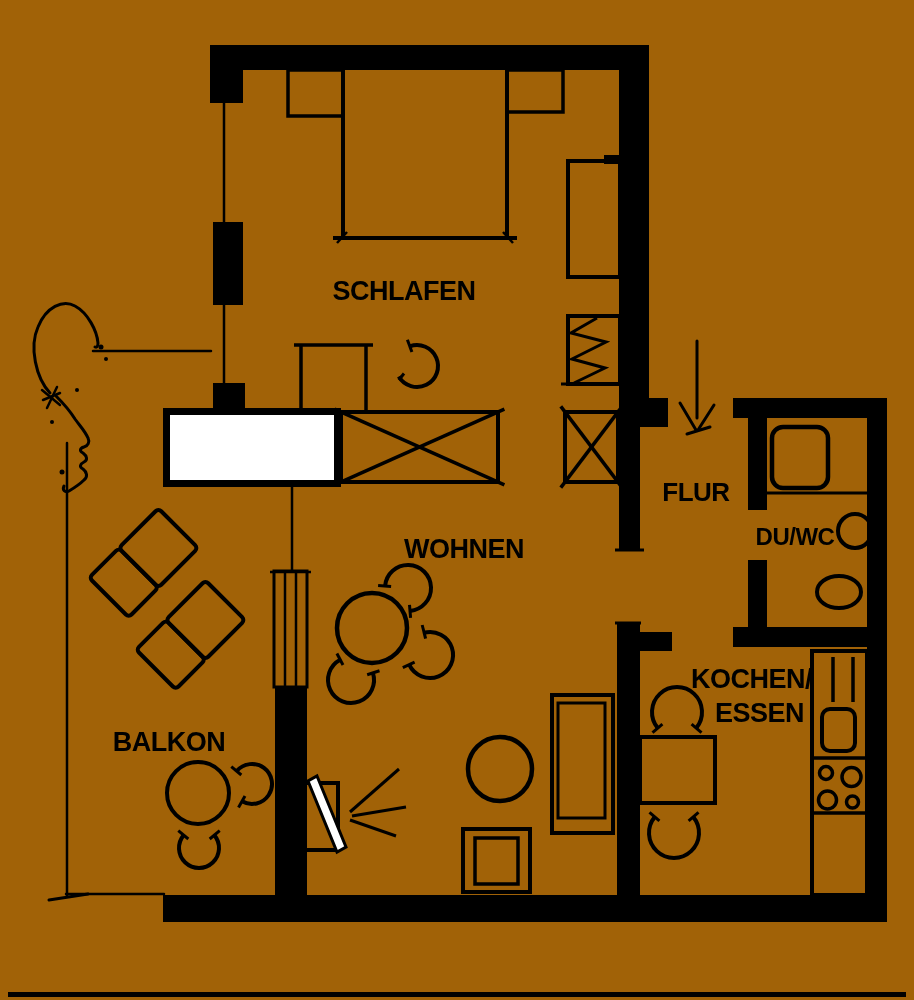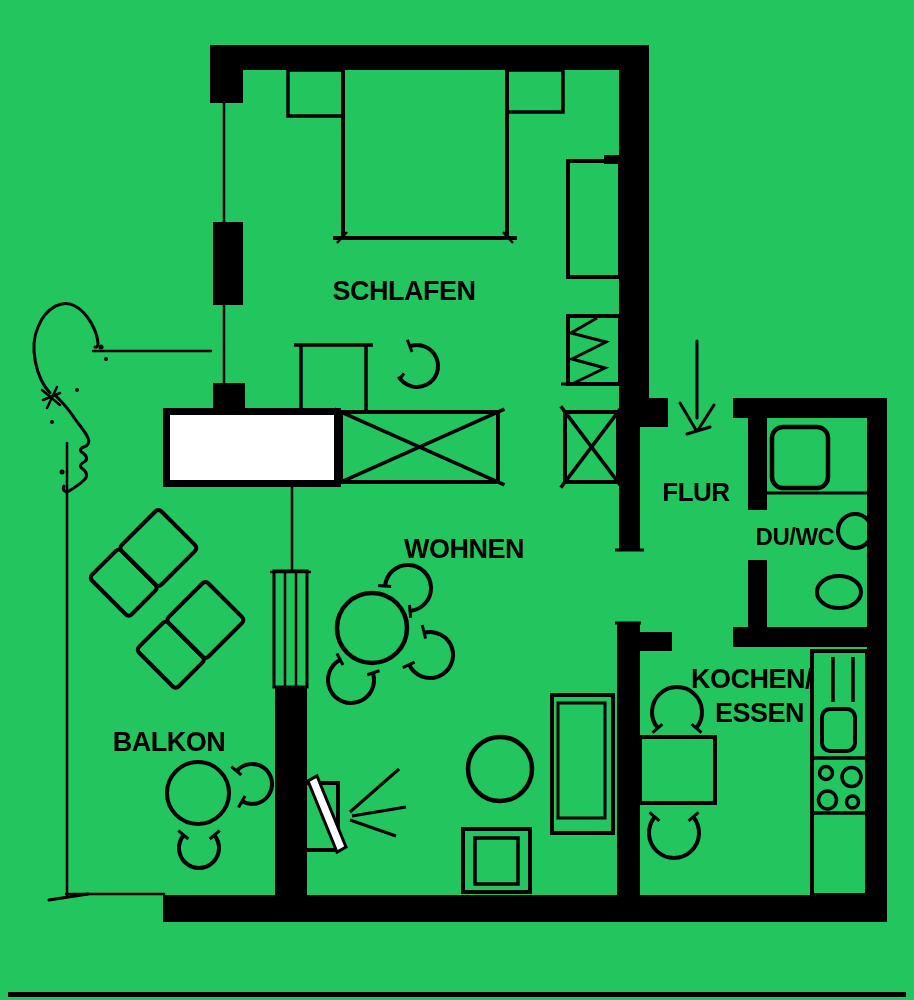--- a/index.html
+++ b/index.html
@@ -1,16 +1,16 @@
 <!DOCTYPE html>
 <html><head>
 <meta charset="utf-8">
 <style>
   html,body{margin:0;padding:0;background:#ffffff;}
-  #stage{position:relative;width:914px;height:1000px;background:#22c55e;overflow:hidden;
+  #stage{position:relative;width:914px;height:1000px;background:#a16207;overflow:hidden;
          font-family:"Liberation Sans", sans-serif;}
   svg{position:absolute;left:0;top:0;}
   text{font-family:"Liberation Sans", sans-serif;font-weight:bold;fill:#000;}
   .lbl{letter-spacing:-0.5px;}
 </style>
 </head>
 <body>
 
 <div id="stage">
 <svg width="914" height="1000" viewBox="0 0 914 1000">

